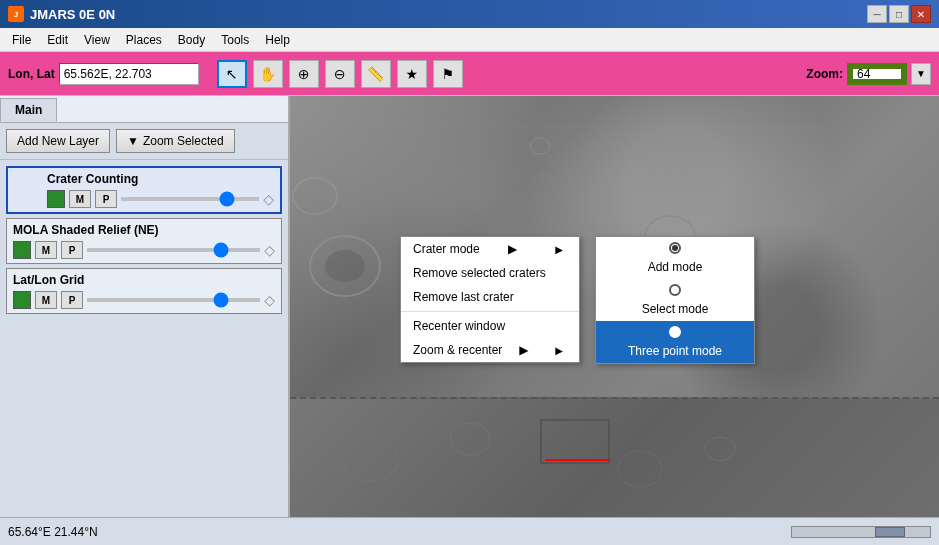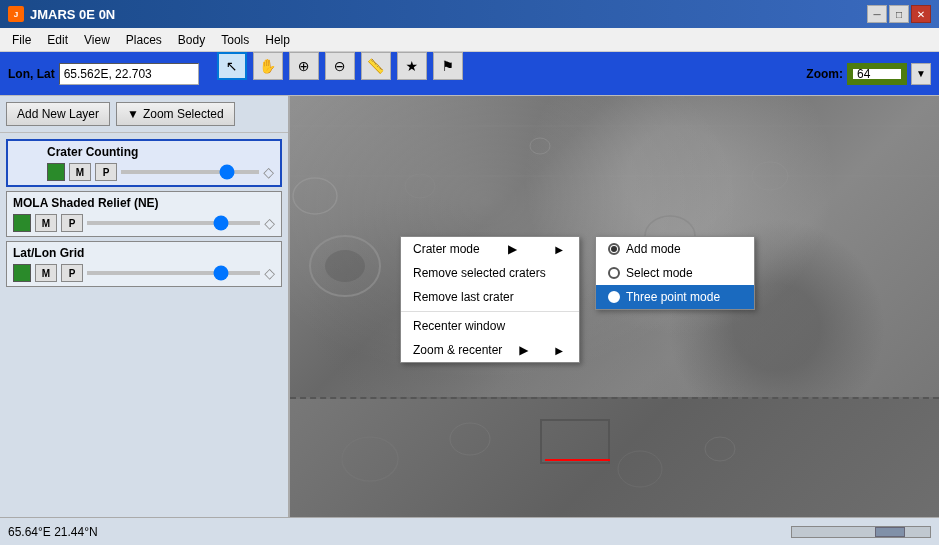--- a/index.html
+++ b/index.html
@@ -71,23 +71,24 @@
       border-bottom: 1px solid #ccc;
     }
     .menu-item {
       padding: 2px 8px;
       cursor: pointer;
       font-size: 12px;
     }
 
     
     #toolbar {
-      background: #1d4ed8;
+      background: #ec4899;
       height: 44px;
       display: flex;
+      align-items: center;
       padding: 0 8px;
       gap: 6px;
       border-bottom: 1px solid #bbb;
     }
     .coord-box {
       display: flex;
       align-items: center;
       gap: 4px;
       margin-right: 12px;
     }
@@ -310,20 +311,21 @@
       box-shadow: 2px 2px 5px rgba(0,0,0,0.3);
       min-width: 160px;
     }
     .radio-item {
       padding: 5px 12px;
       font-size: 12px;
       cursor: pointer;
       display: flex;
       align-items: center;
       gap: 6px;
+      flex-direction: column;
     }
     .radio-item.active { background: #1a6abf; color: white; }
     .radio-circle {
       width: 12px;
       height: 12px;
       border-radius: 50%;
       border: 2px solid #555;
       display: flex;
       align-items: center;
       justify-content: center;
@@ -453,20 +455,23 @@
   <div class="zoom-area">
     <span class="zoom-label">Zoom:</span>
     <input class="zoom-select" type="text" value="64" style="">
     <div class="zoom-dropdown-btn">▼</div>
   </div>
 </div>
 
 <div id="main-content">
 
   <div id="left-panel">
+    <div class="tab-bar">
+      <div class="tab active">Main</div>
+    </div>
     <div class="layer-toolbar">
       <button class="layer-btn">Add New Layer</button>
       <button class="layer-btn">
         <span>▼</span>
         <span>Zoom Selected</span>
       </button>
     </div>
     <div class="layers-list">
 
       <div class="layer-item selected">

